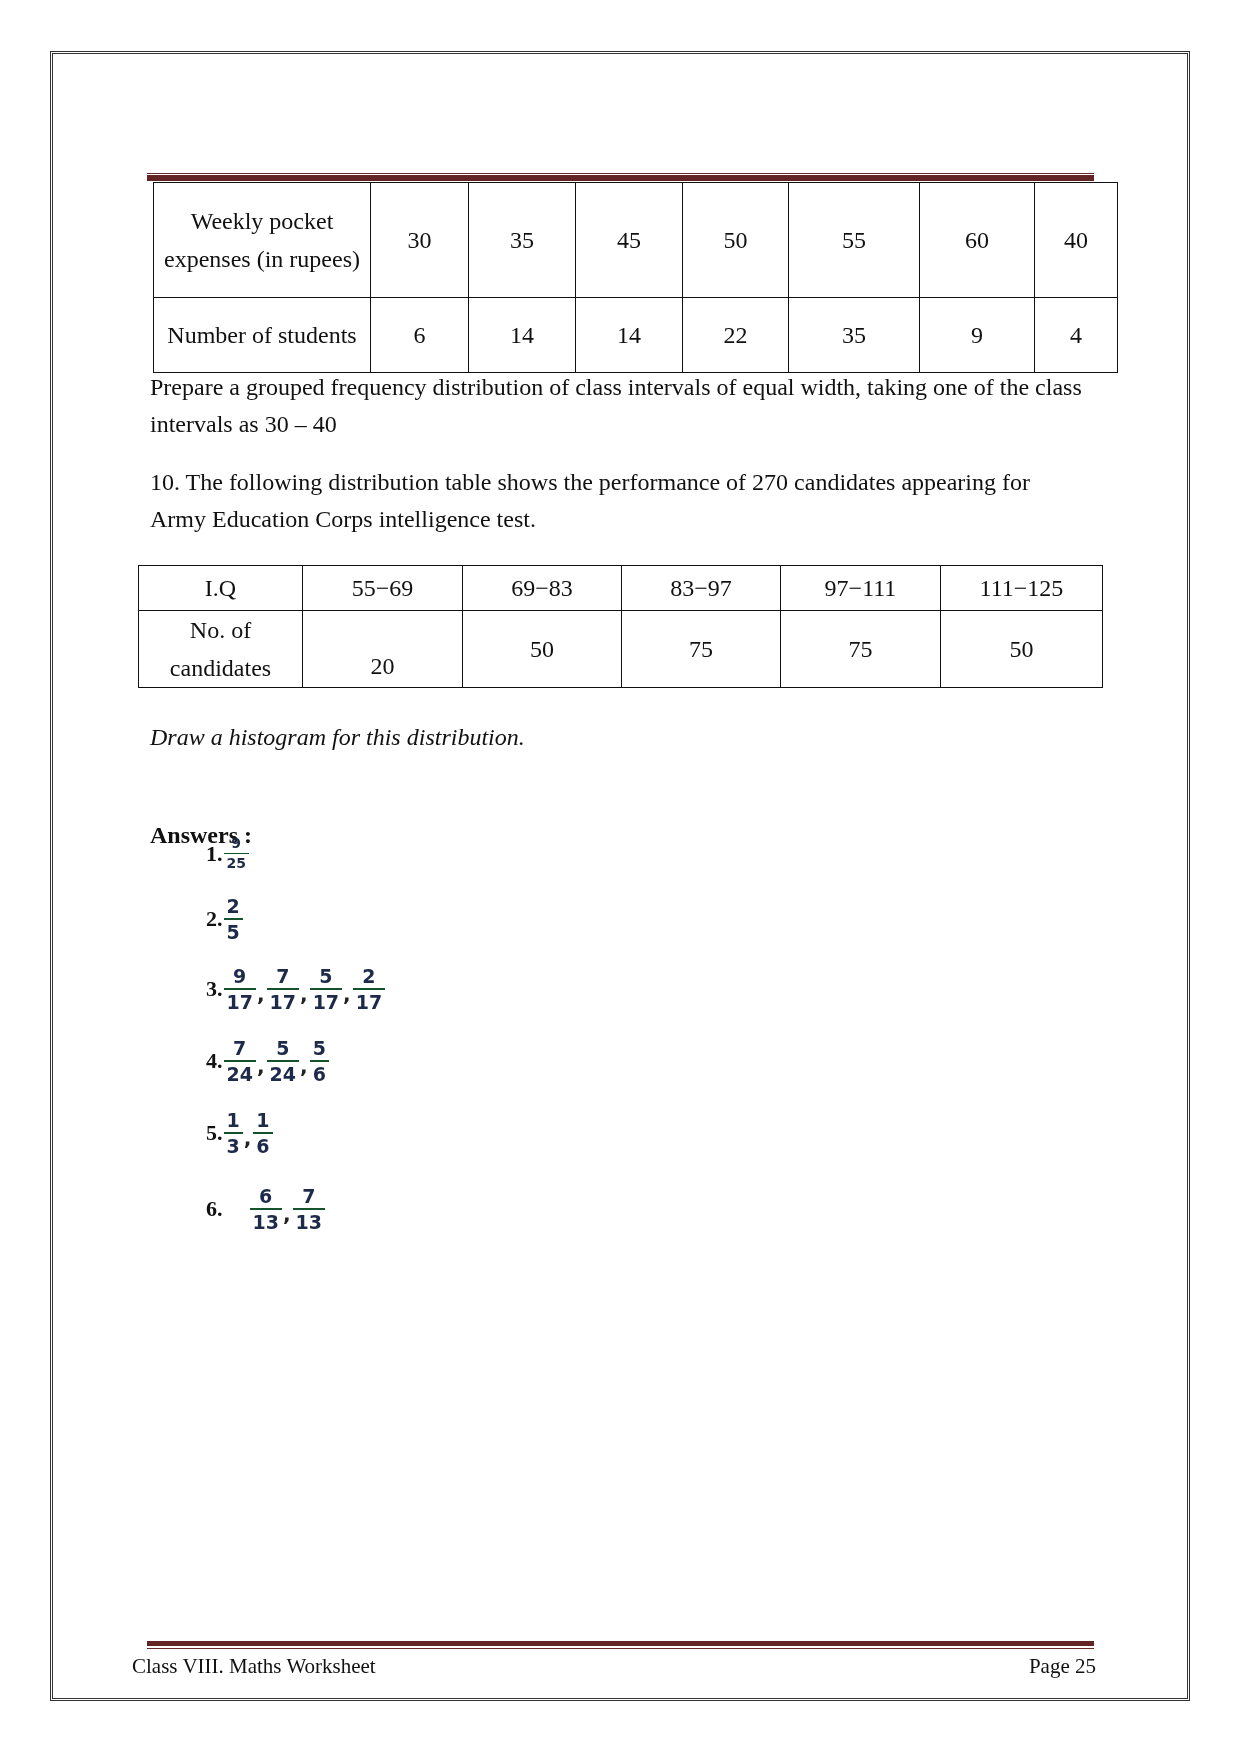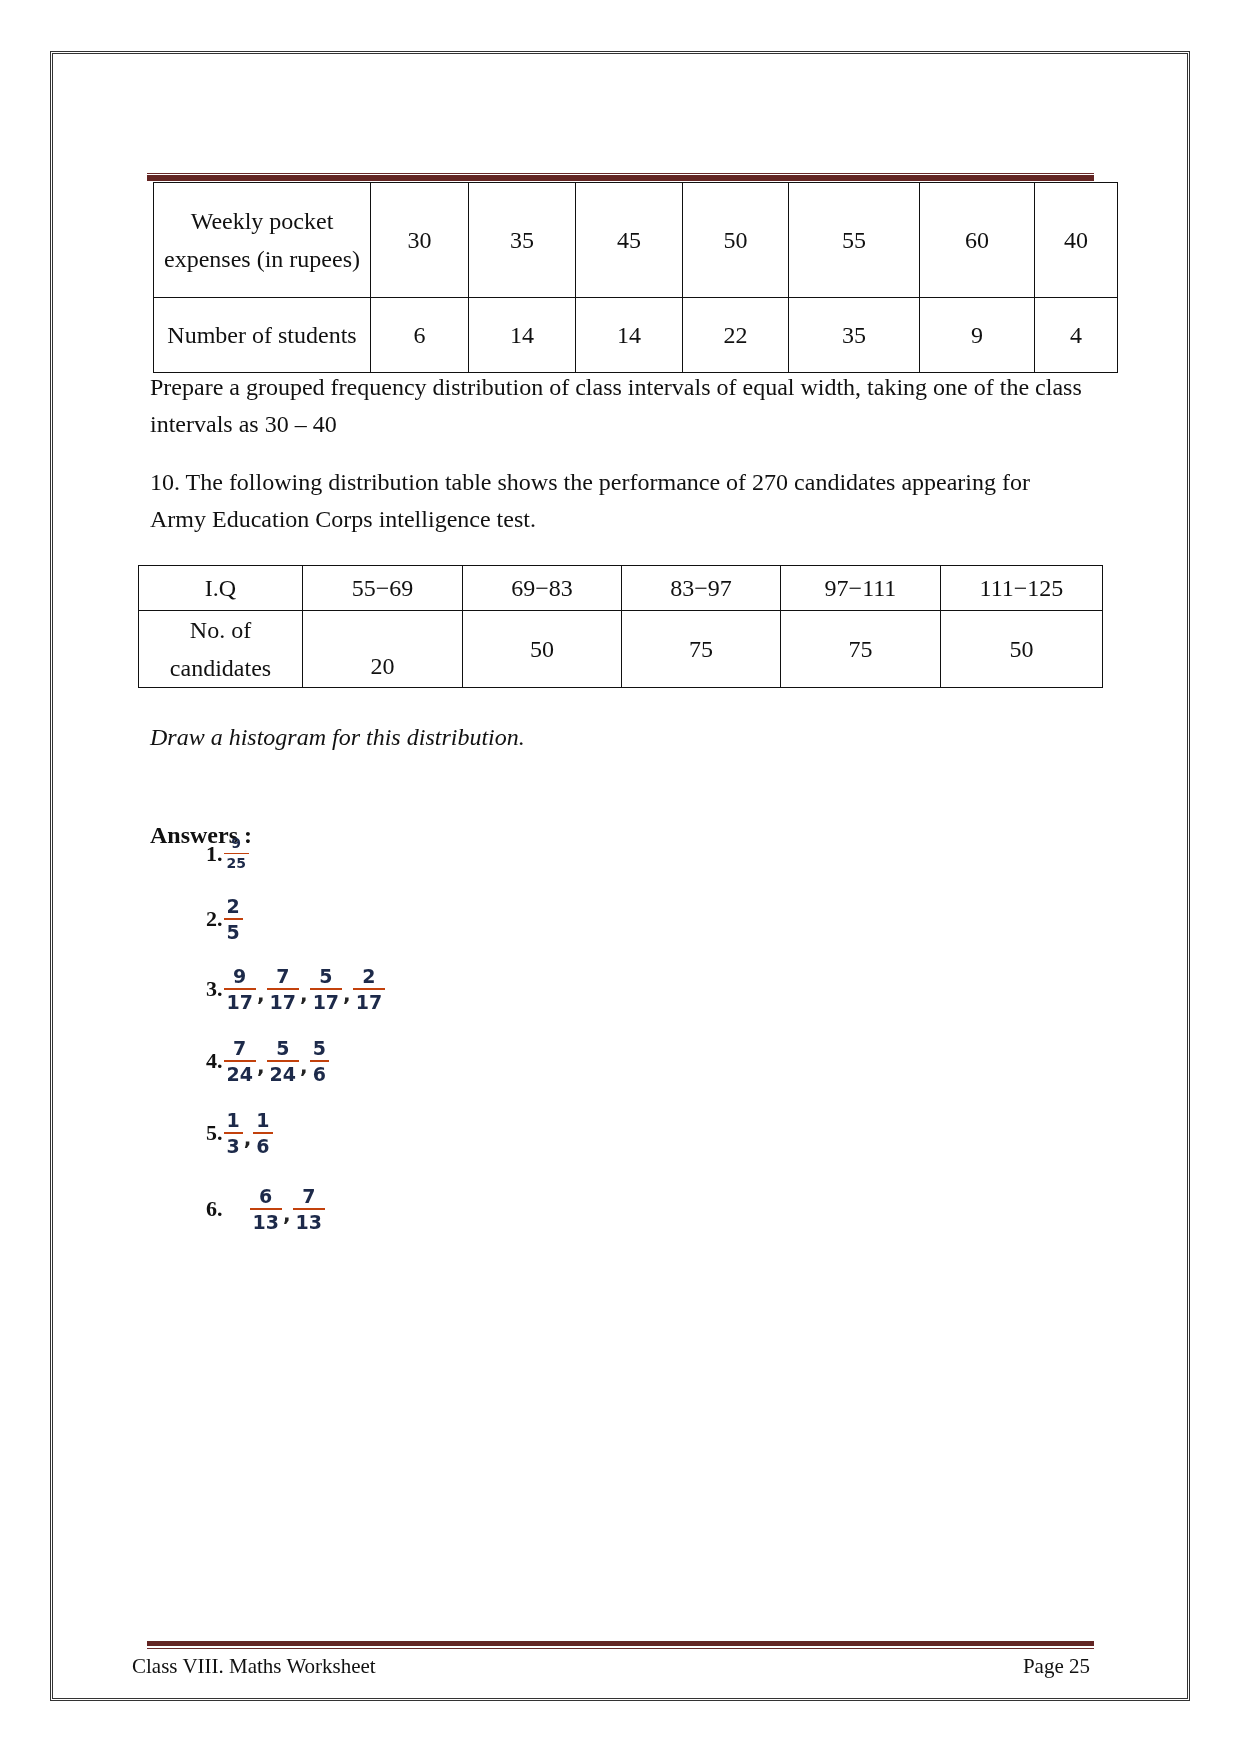--- a/index.html
+++ b/index.html
@@ -106,40 +106,40 @@
     .frac {
       display: inline-flex;
       flex-direction: column;
       align-items: center;
       font-weight: bold;
       color: #1d2a4a;
       font-size: 19px;
       line-height: 20px;
     }
     .frac .num { padding: 0 3px 2px; }
-    .frac .den { border-top: 2px solid #c2410c; padding: 2px 3px 0; }
+    .frac .den { border-top: 2px solid #14532d; padding: 2px 3px 0; }
     .frac.small { font-size: 14px; line-height: 15px; }
     .frac.small .den { border-top-width: 1.5px; }
     .comma {
       font-weight: bold;
       font-size: 20px;
       color: #222;
       margin: 10px 2px 0 1px;
       align-self: center;
     }
     .gap { display: inline-block; width: 26px; }
 
     .footer-left, .footer-right {
       position: absolute;
       top: 1652px;
       font-size: 21px;
       line-height: 28px;
     }
     .footer-left { left: 132px; }
-    .footer-right { right: 151px; margin-left: 44px; }
+    .footer-right { right: 145px; margin-left: 44px; }
   </style>
 </head>
 <body>
 
 <div class="page-border"></div>
 
 <div class="rule-header">
   <div class="thin"></div>
   <div class="thick"></div>
 </div>

